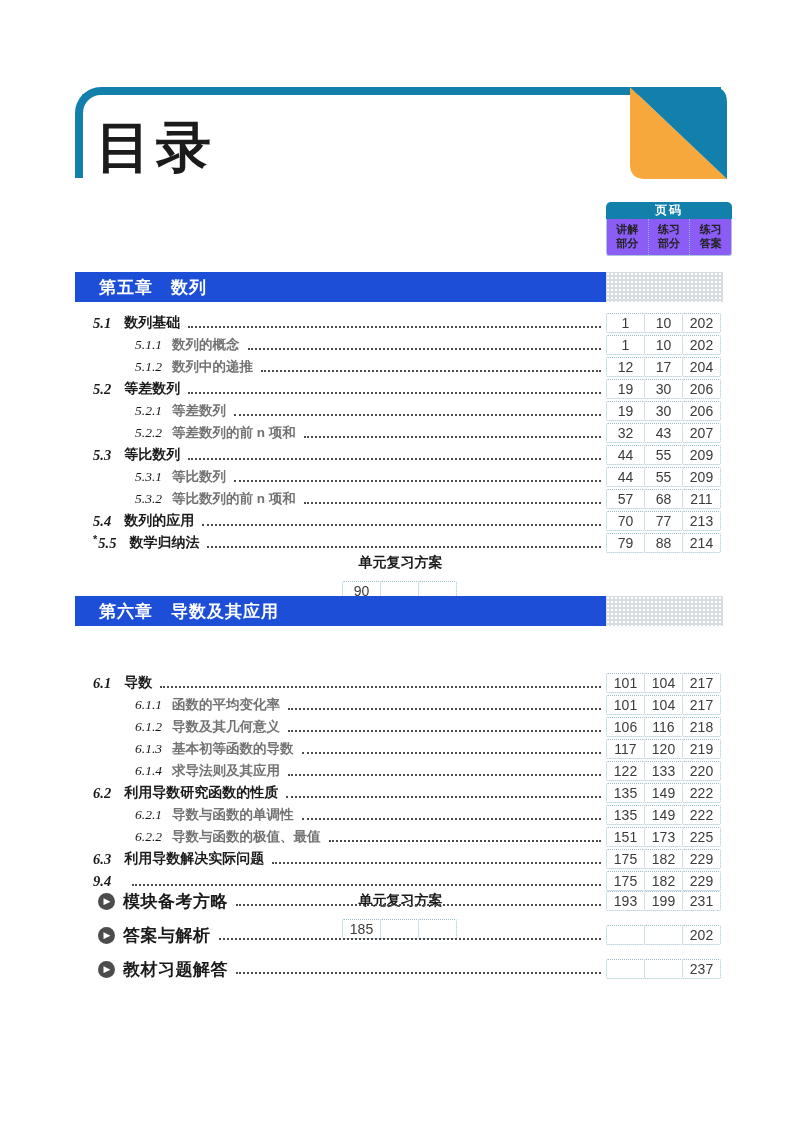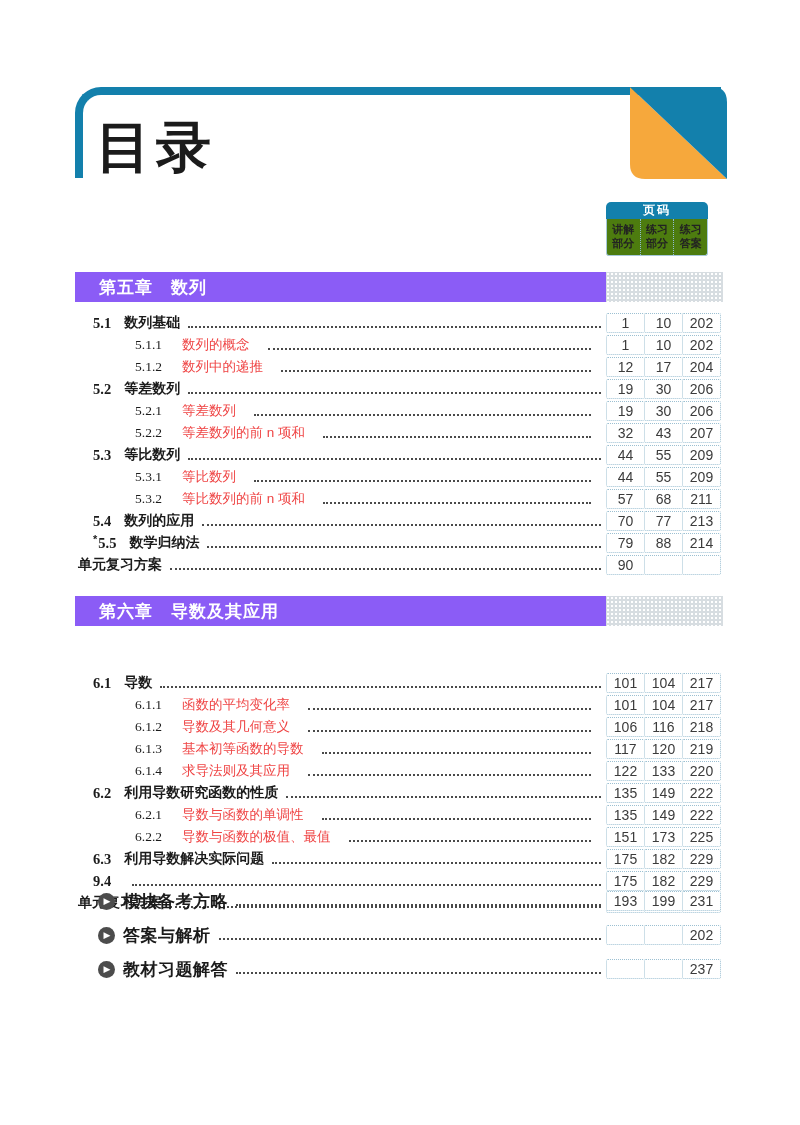--- a/index.html
+++ b/index.html
@@ -13,65 +13,65 @@
     position:absolute;left:75px;top:87px;width:646px;height:91px;
     border-left:8px solid #1380AC;border-top:8px solid #1380AC;
     border-top-left-radius:26px;box-sizing:border-box;
   }
   .doc-title{
     position:absolute;left:96px;top:104px;
     font-size:55px;font-weight:800;letter-spacing:5px;color:#1b1b1b;line-height:1;margin-top:16px;
   }
   .corner-deco{position:absolute;left:630px;top:87px;width:97px;height:92px;}
   
-  .legend{position:absolute;left:606px;top:202px;width:102px;}
+  .legend{position:absolute;left:606px;top:202px;width:126px;}
   .legend-head{
     height:17px;line-height:17px;background:#1380AC;color:#fff;
     font-size:12px;font-weight:700;text-align:center;letter-spacing:2px;
     border-radius:5px 5px 0 0;
   }
   .legend-cols{
-    display:flex;background:#4d7c0f;border:1px solid #A6C8DA;border-top:none;
+    display:flex;background:#8b5cf6;border:1px solid #A6C8DA;border-top:none;
     border-radius:0 0 3px 3px;box-sizing:border-box;height:37px;
   }
   .legend-col{
     flex:1;display:flex;flex-direction:column;justify-content:center;align-items:center;
     font-size:11px;line-height:1.25;color:#222;font-weight:600;
   }
   .legend-col + .legend-col{border-left:1px dotted #8FBCD2;}
   
   .chapter-bar{position:absolute;left:75px;width:648px;height:30px;display:flex;}
   .bar-teal{
-    width:531px;background:#8b5cf6;color:#fff;display:flex;align-items:center;
+    width:531px;background:#1d4ed8;color:#fff;display:flex;align-items:center;
     padding-left:24px;box-sizing:border-box;font-size:17px;font-weight:700;letter-spacing:1px;
   }
   .bar-teal .bar-label{margin-right:18px;}
   .bar-pattern{
     width:117px;
     background-color:#D7DDE1;
     background-image:radial-gradient(#ffffff 1px, rgba(255,255,255,0) 1.4px);
     background-size:4px 4px;
   }
   
   .rows{position:absolute;left:75px;width:648px;}
   #rows-0{top:312px;}
   #rows-1{top:636px;margin-top:36px;}
   .row{height:22px;display:flex;align-items:center;}
   .row .star{font-size:11px;font-weight:700;margin-right:1px;transform:translateY(-4px);}
   .row .num{
     font-family:"Liberation Serif","DejaVu Serif",serif;
-    font-size:14.5px;color:#1b1b1b;margin-right:13px;white-space:nowrap;
+    font-size:14.5px;color:#1b1b1b;margin-right:13px;white-space:nowrap;font-style:italic;
   }
   .row .ttl{font-size:14px;white-space:nowrap;}
   .row.lvl1{padding-left:18px;}
   .row.lvl1 .num,.row.lvl1 .ttl{font-weight:700;}
-  .row.lvl2{padding-left:60px;gap:10px;}
+  .row.lvl2{padding-left:60px;}
   .row.lvl2 .num{font-weight:400;font-size:13.5px;margin-right:10px;}
-  .row.lvl2 .ttl{font-weight:400;font-size:13.5px;color:#ef4444;text-align:center;}
-  .row.lvl0{padding-left:3px;}
+  .row.lvl2 .ttl{font-weight:700;font-size:13.5px;color:#737373;text-align:center;}
+  .row.lvl0{padding-left:3px;flex-direction:column;}
   .row.lvl0 .ttl{font-weight:700;}
   .leader{
     flex:1;height:0;border-bottom:2px dotted #4a4a4a;
     margin:7px 5px 0 8px;
   }
   .cells{width:117px;flex:none;display:flex;}
   .cell{
     width:39px;height:20px;box-sizing:border-box;border:1px dotted #9CC0D2;
     display:flex;align-items:center;justify-content:center;
     font-size:14px;color:#3b3b3b;background:#fff;border-radius:2px;

